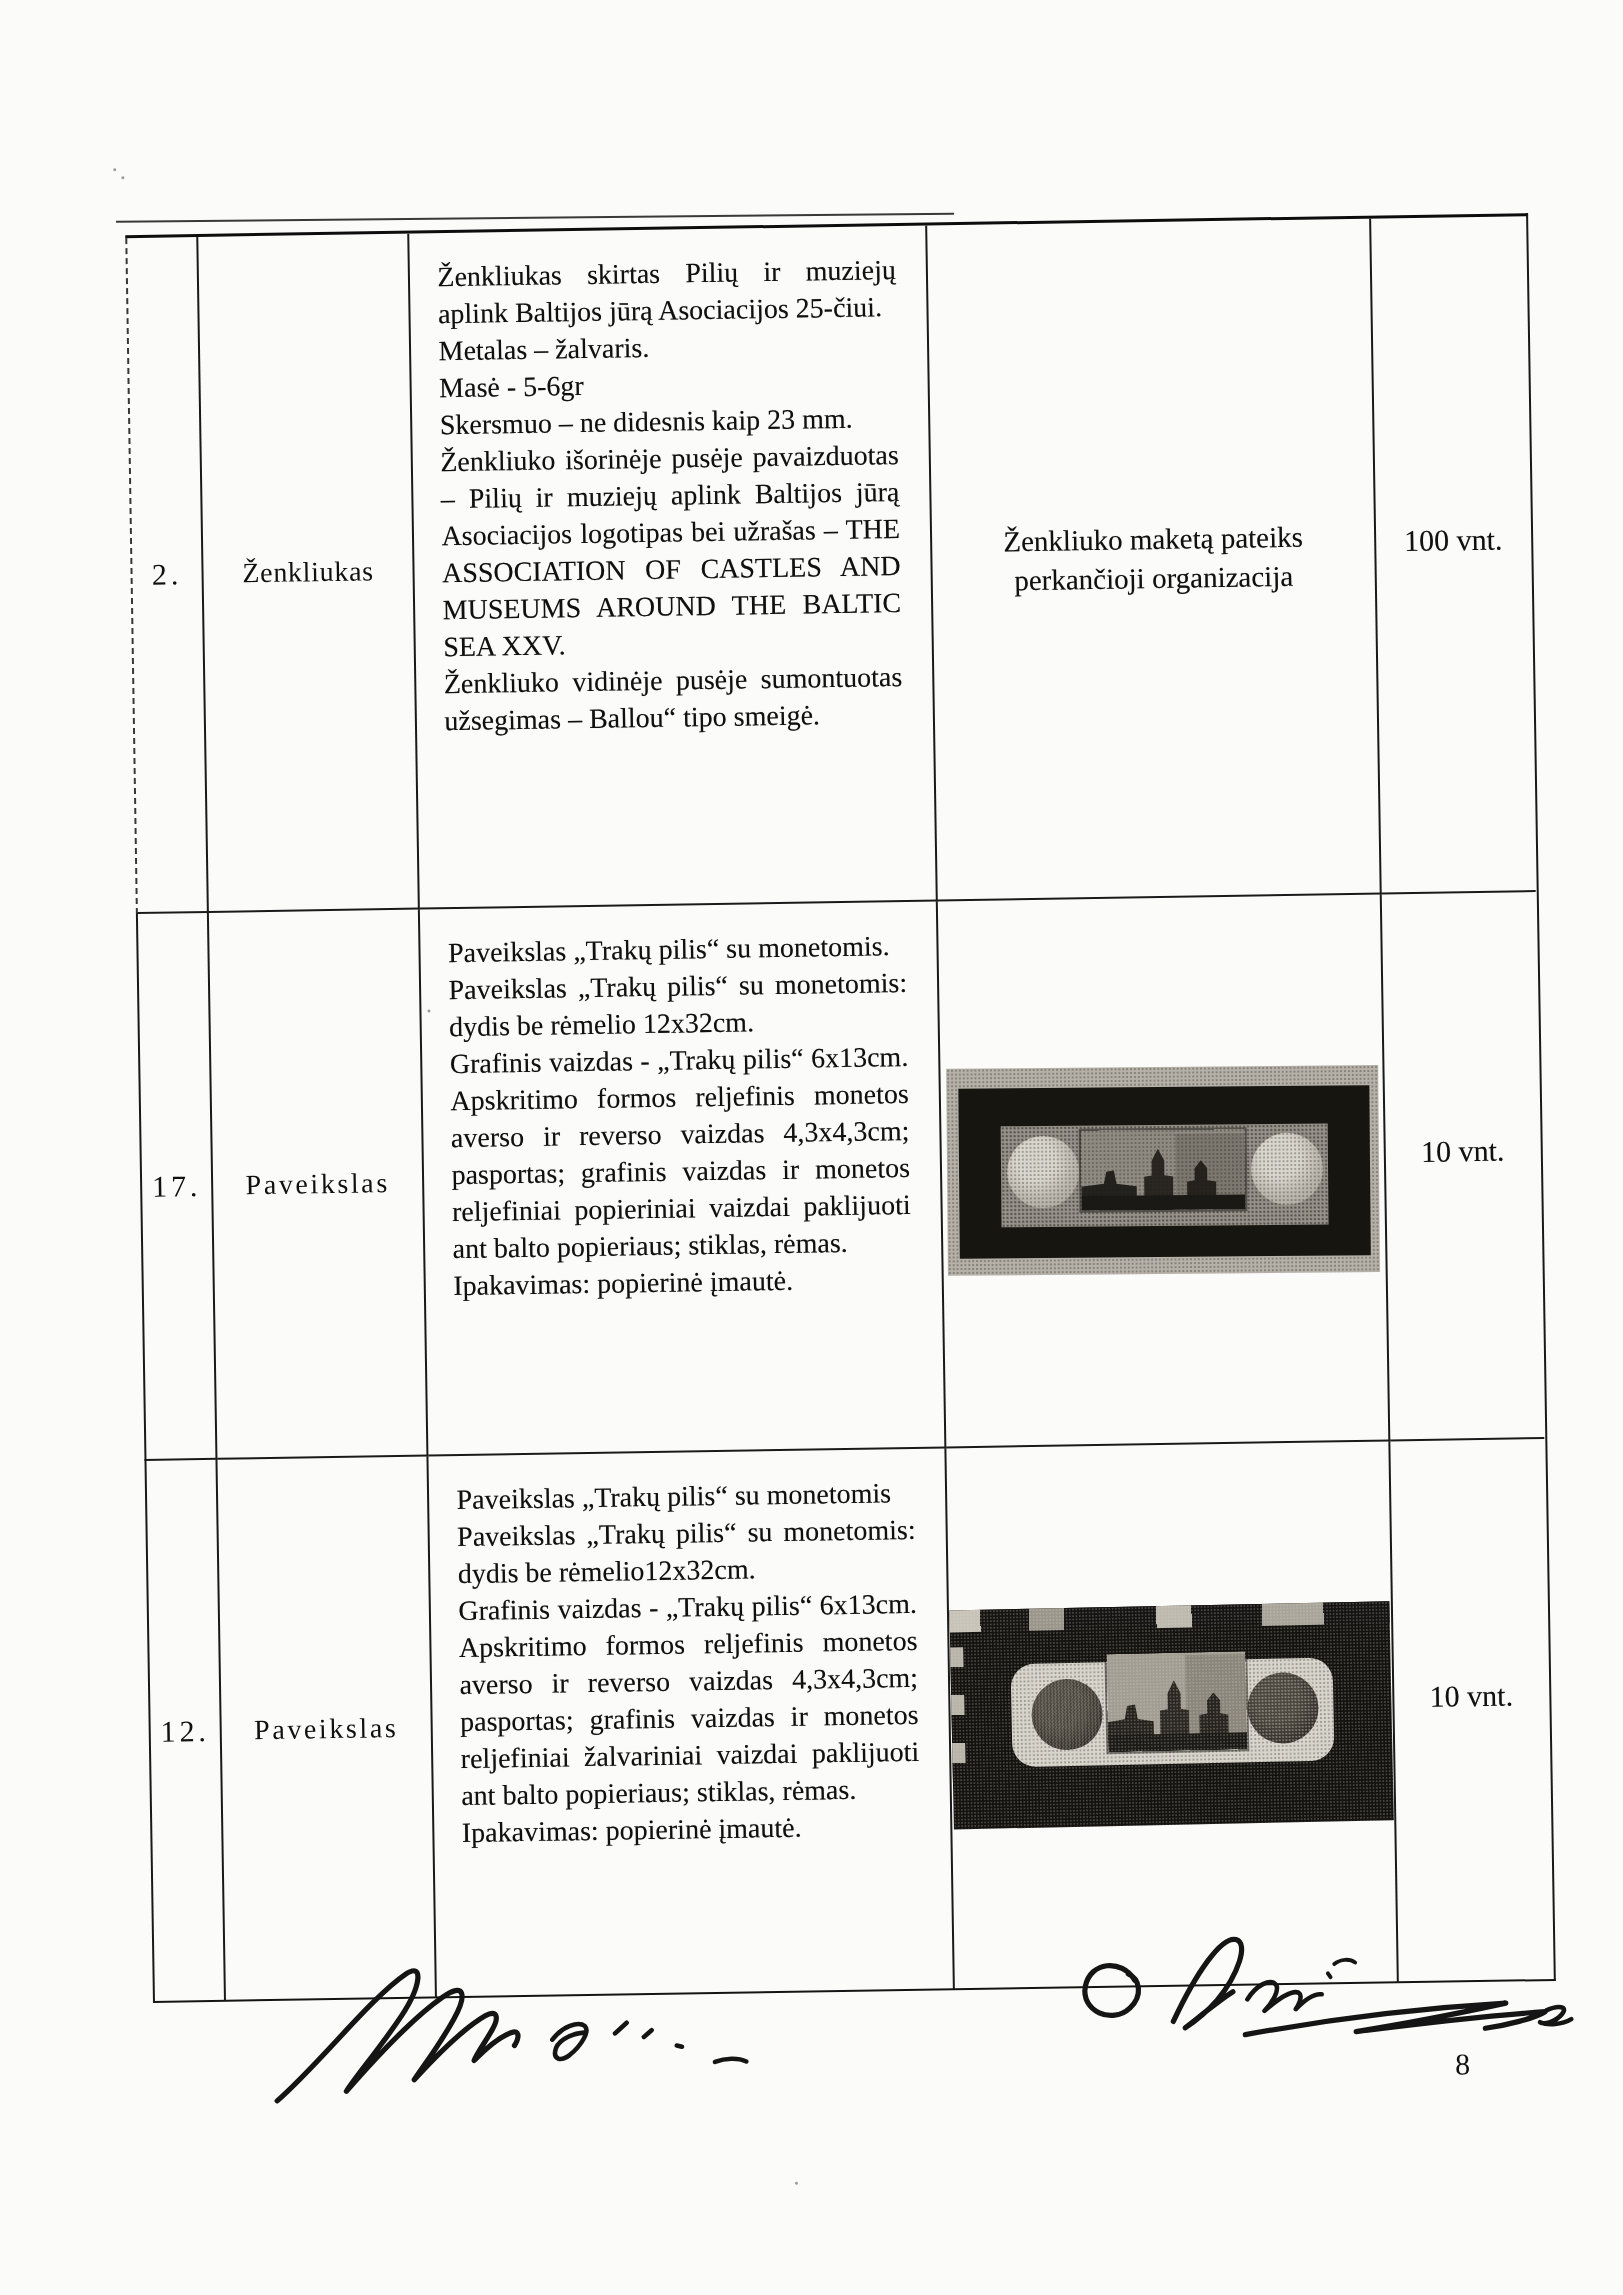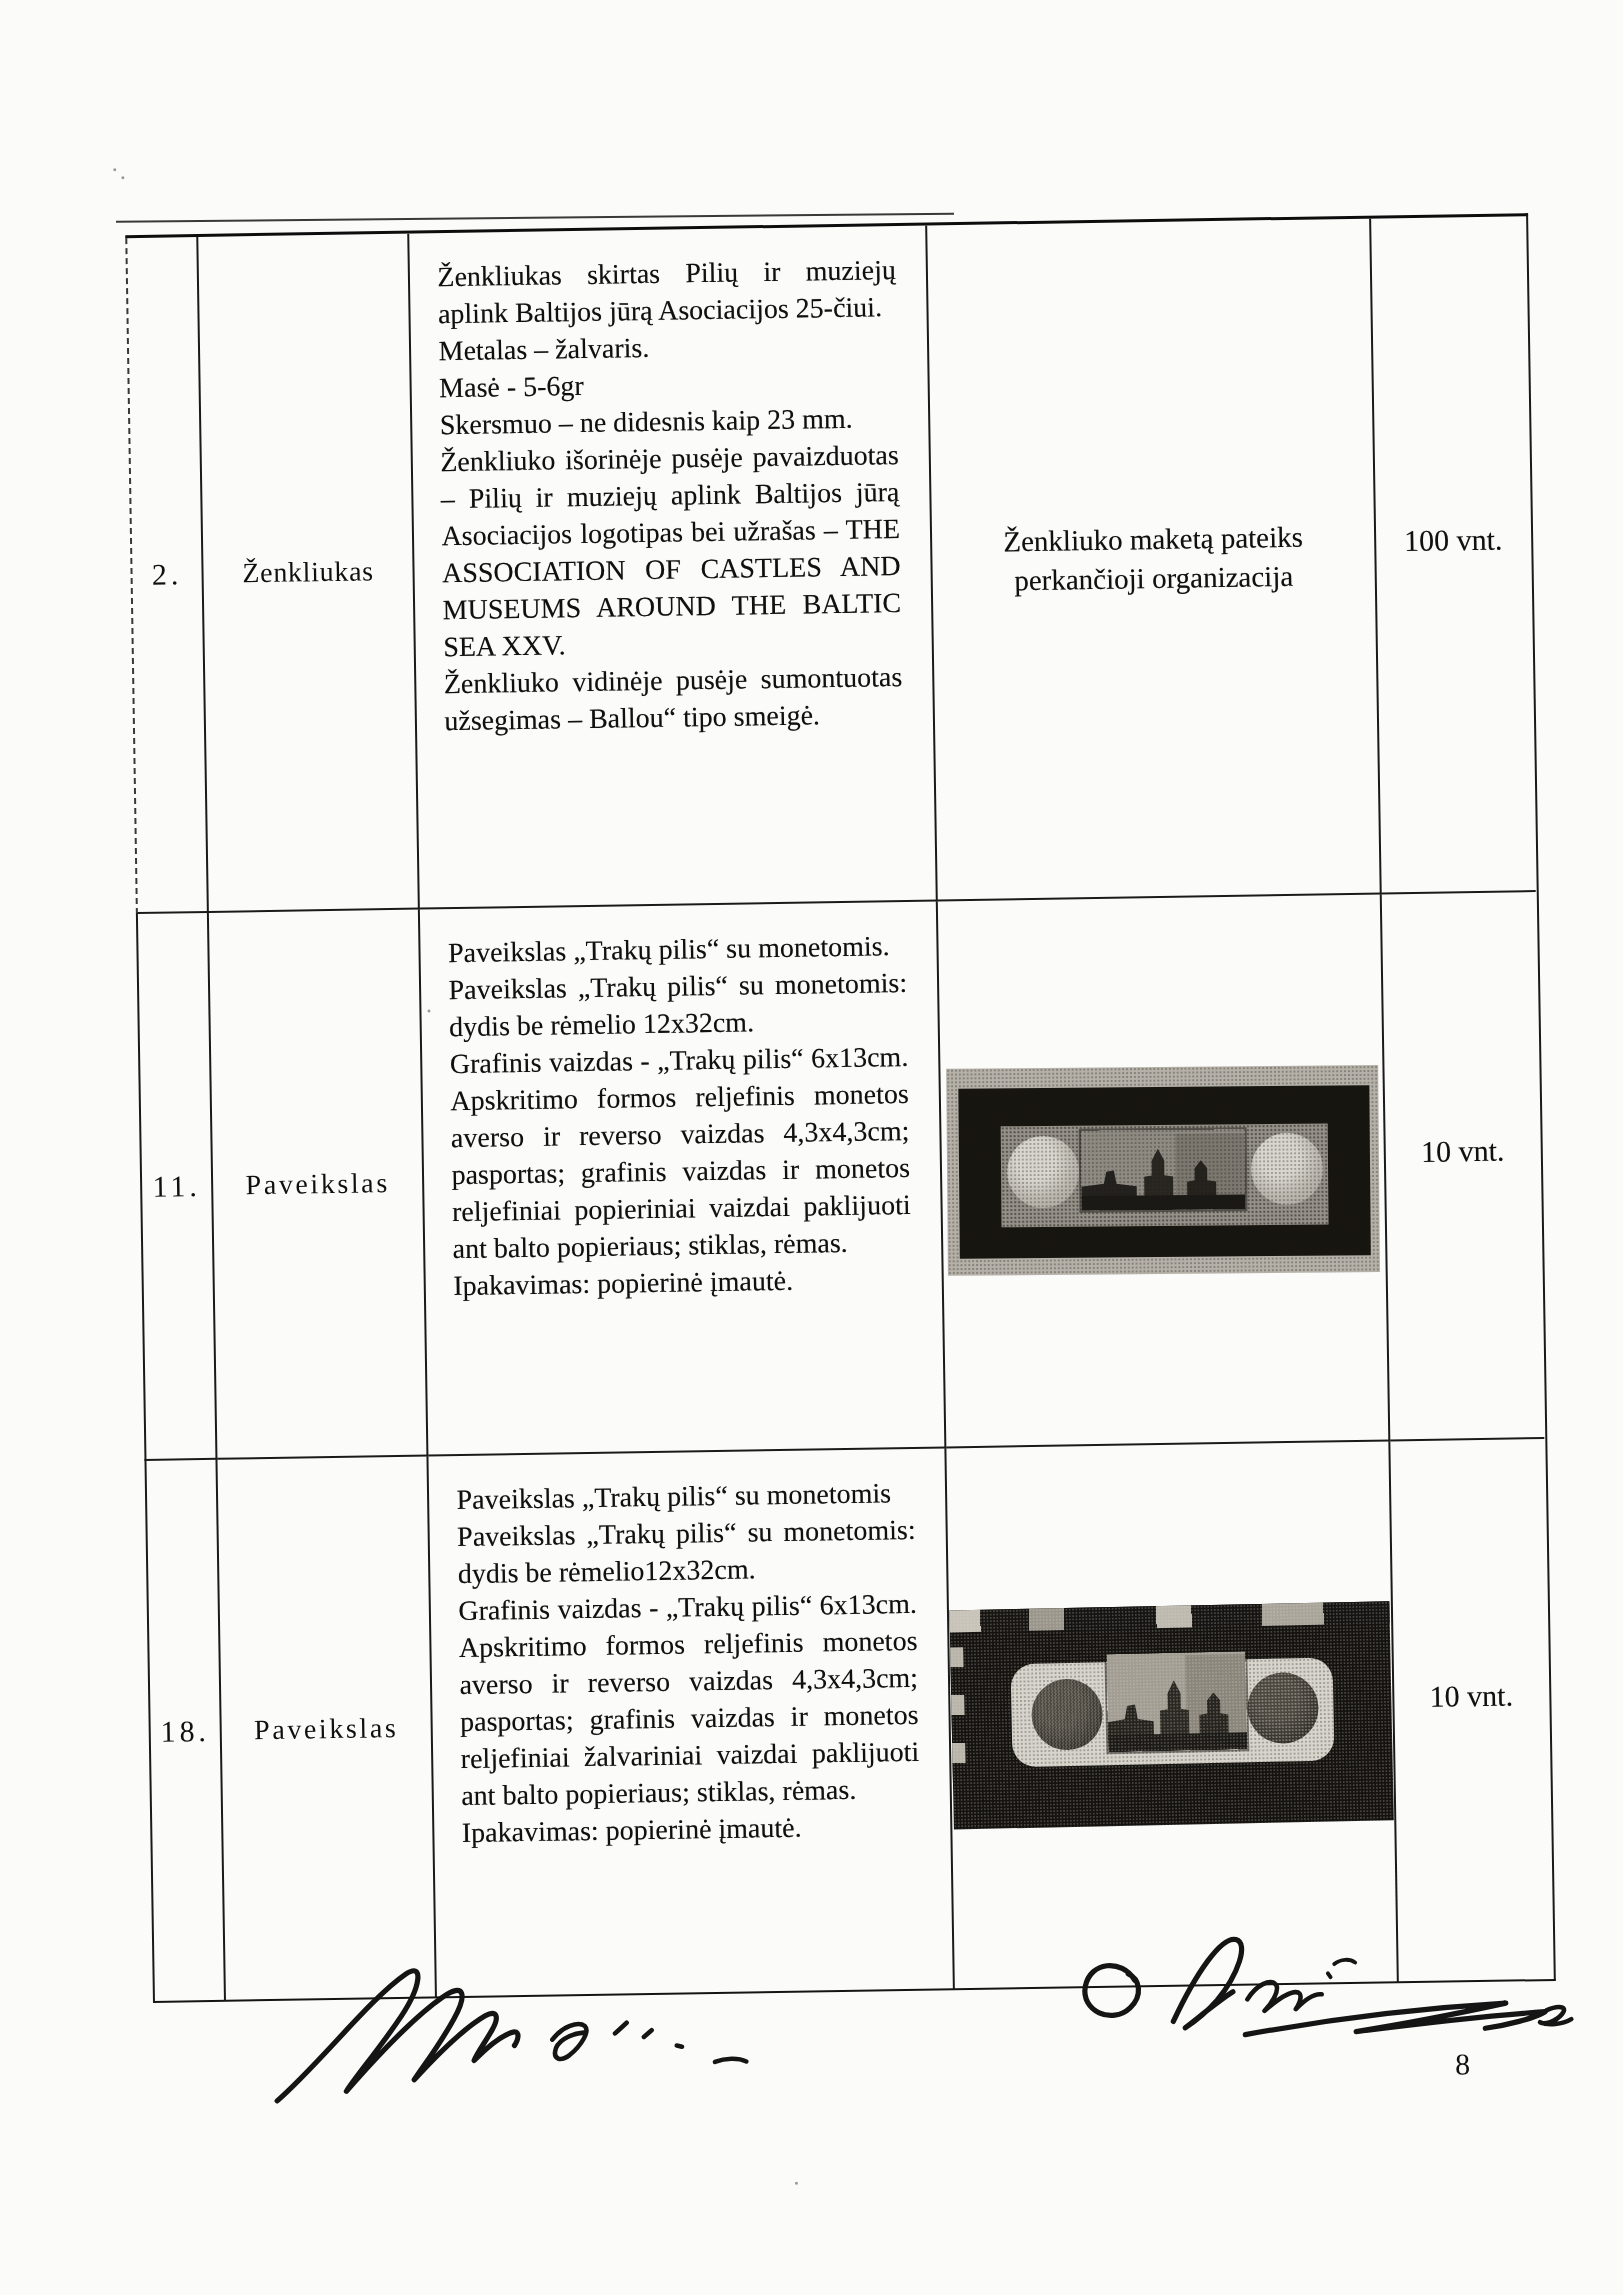--- a/index.html
+++ b/index.html
@@ -112,21 +112,21 @@
         <p>Ženkliuko vidinėje pusėje sumontuotas užsegimas – Ballou“ tipo smeigė.</p>
       </div>
     <div class="cell r0 c3 c-note">
       <span>Ženkliuko maketą pateiks perkančioji organizacija</span>
     </div>
     <div class="cell r0 c4 c-qty">
       <span>100 vnt.</span>
     </div>
 
     <div class="cell r1 c0 c-no">
-      <span>11.</span>
+      <span>17.</span>
     </div>
     <div class="cell r1 c1 c-name">
       <span class="ls-wide">Paveikslas</span>
     </div>
     <div class="cell r1 c2 c-desc">
         <p>Paveikslas „Trakų pilis“ su monetomis.</p>
         <p>Paveikslas „Trakų pilis“ su monetomis: dydis be rėmelio 12x32cm.</p>
         <p>Grafinis vaizdas - „Trakų pilis“ 6x13cm. Apskritimo formos reljefinis monetos averso ir reverso vaizdas 4,3x4,3cm; pasportas; grafinis vaizdas ir monetos reljefiniai popieriniai vaizdai paklijuoti ant balto popieriaus; stiklas, rėmas.</p>
         <p>Ipakavimas: popierinė įmautė.</p>
       </div>
@@ -146,21 +146,21 @@
             <rect y="98" width="260" height="22" fill="#1b1916"></rect>
           </svg>
         </div>
       </div>
     </div>
     <div class="cell r1 c4 c-qty">
       <span>10 vnt.</span>
     </div>
 
     <div class="cell r2 c0 c-no">
-      <span>18.</span>
+      <span>12.</span>
     </div>
     <div class="cell r2 c1 c-name">
       <span class="ls-wide">Paveikslas</span>
     </div>
     <div class="cell r2 c2 c-desc">
         <p>Paveikslas „Trakų pilis“ su monetomis</p>
         <p>Paveikslas „Trakų pilis“ su monetomis: dydis be rėmelio12x32cm.</p>
         <p>Grafinis vaizdas - „Trakų pilis“ 6x13cm. Apskritimo formos reljefinis monetos averso ir reverso vaizdas 4,3x4,3cm; pasportas; grafinis vaizdas ir monetos reljefiniai žalvariniai vaizdai paklijuoti ant balto popieriaus; stiklas, rėmas.</p>
         <p>Ipakavimas: popierinė įmautė.</p>
       </div>

